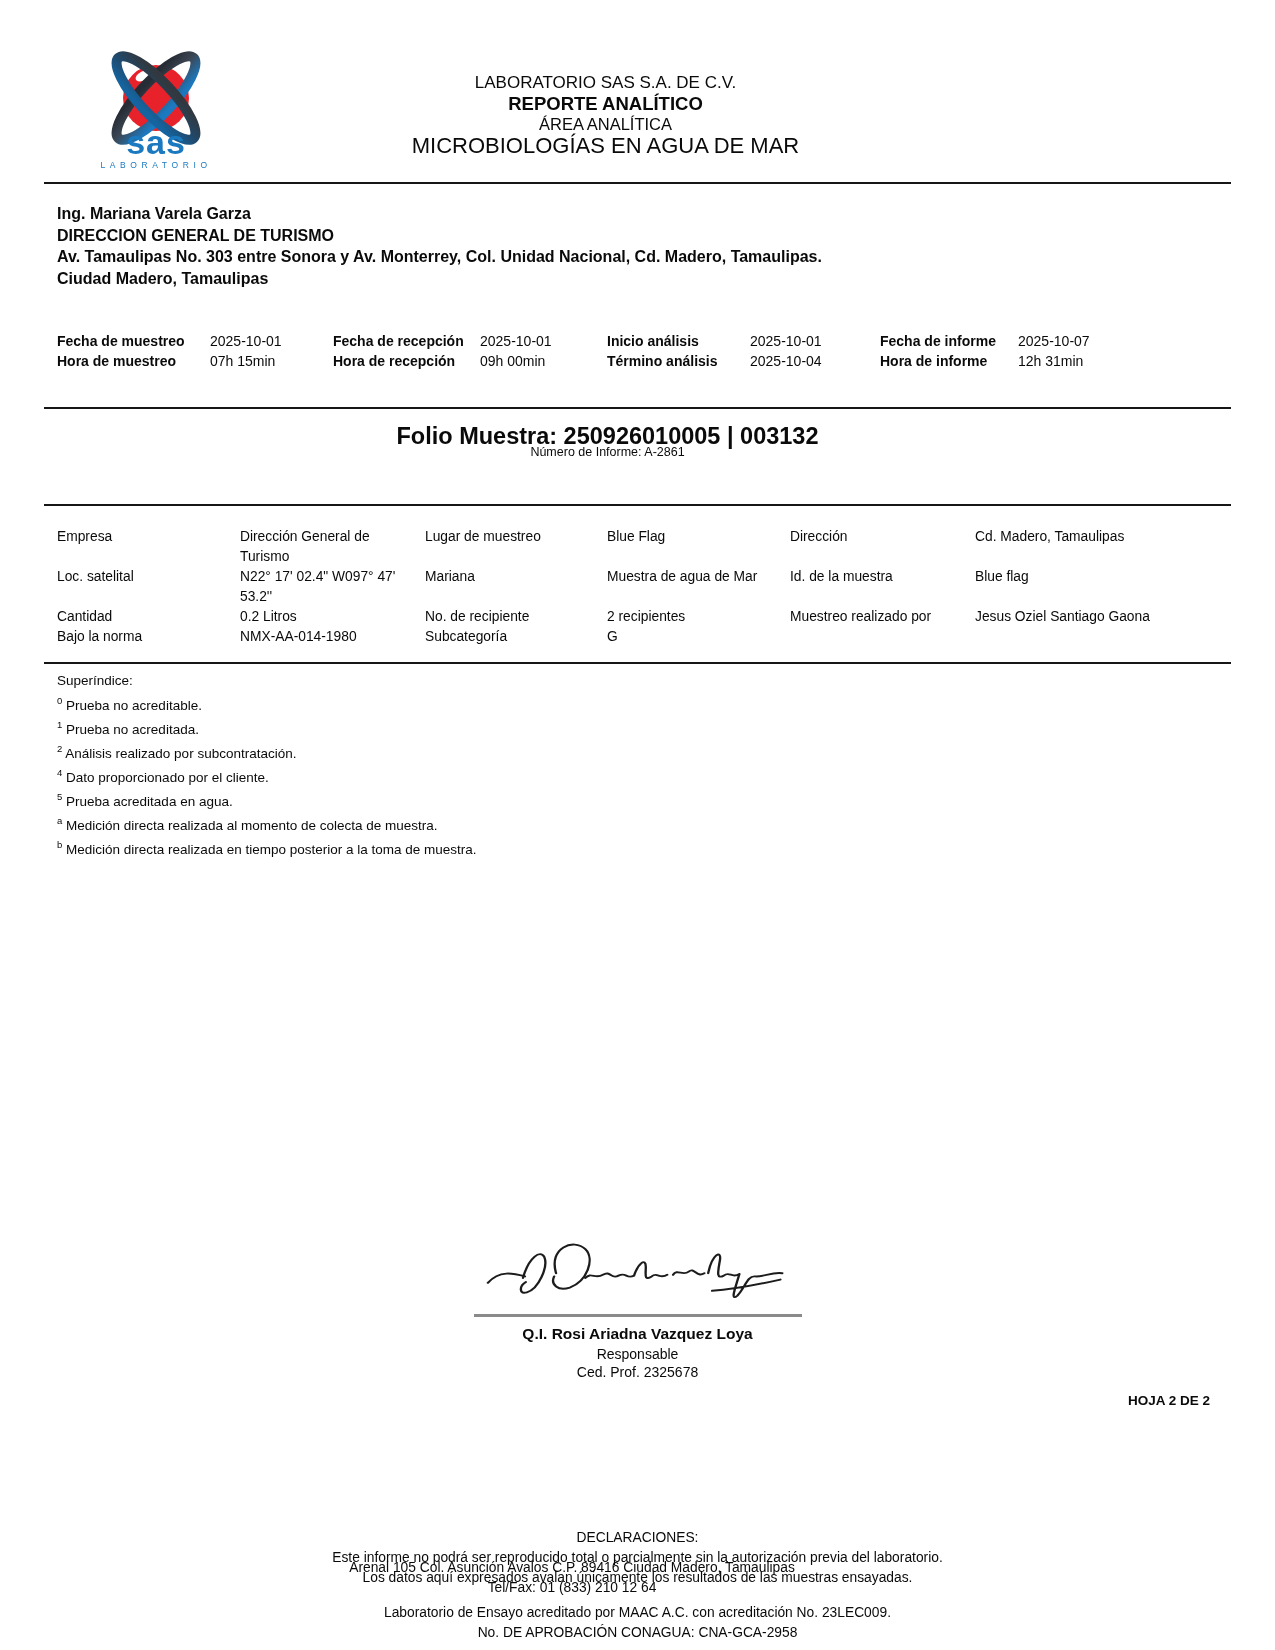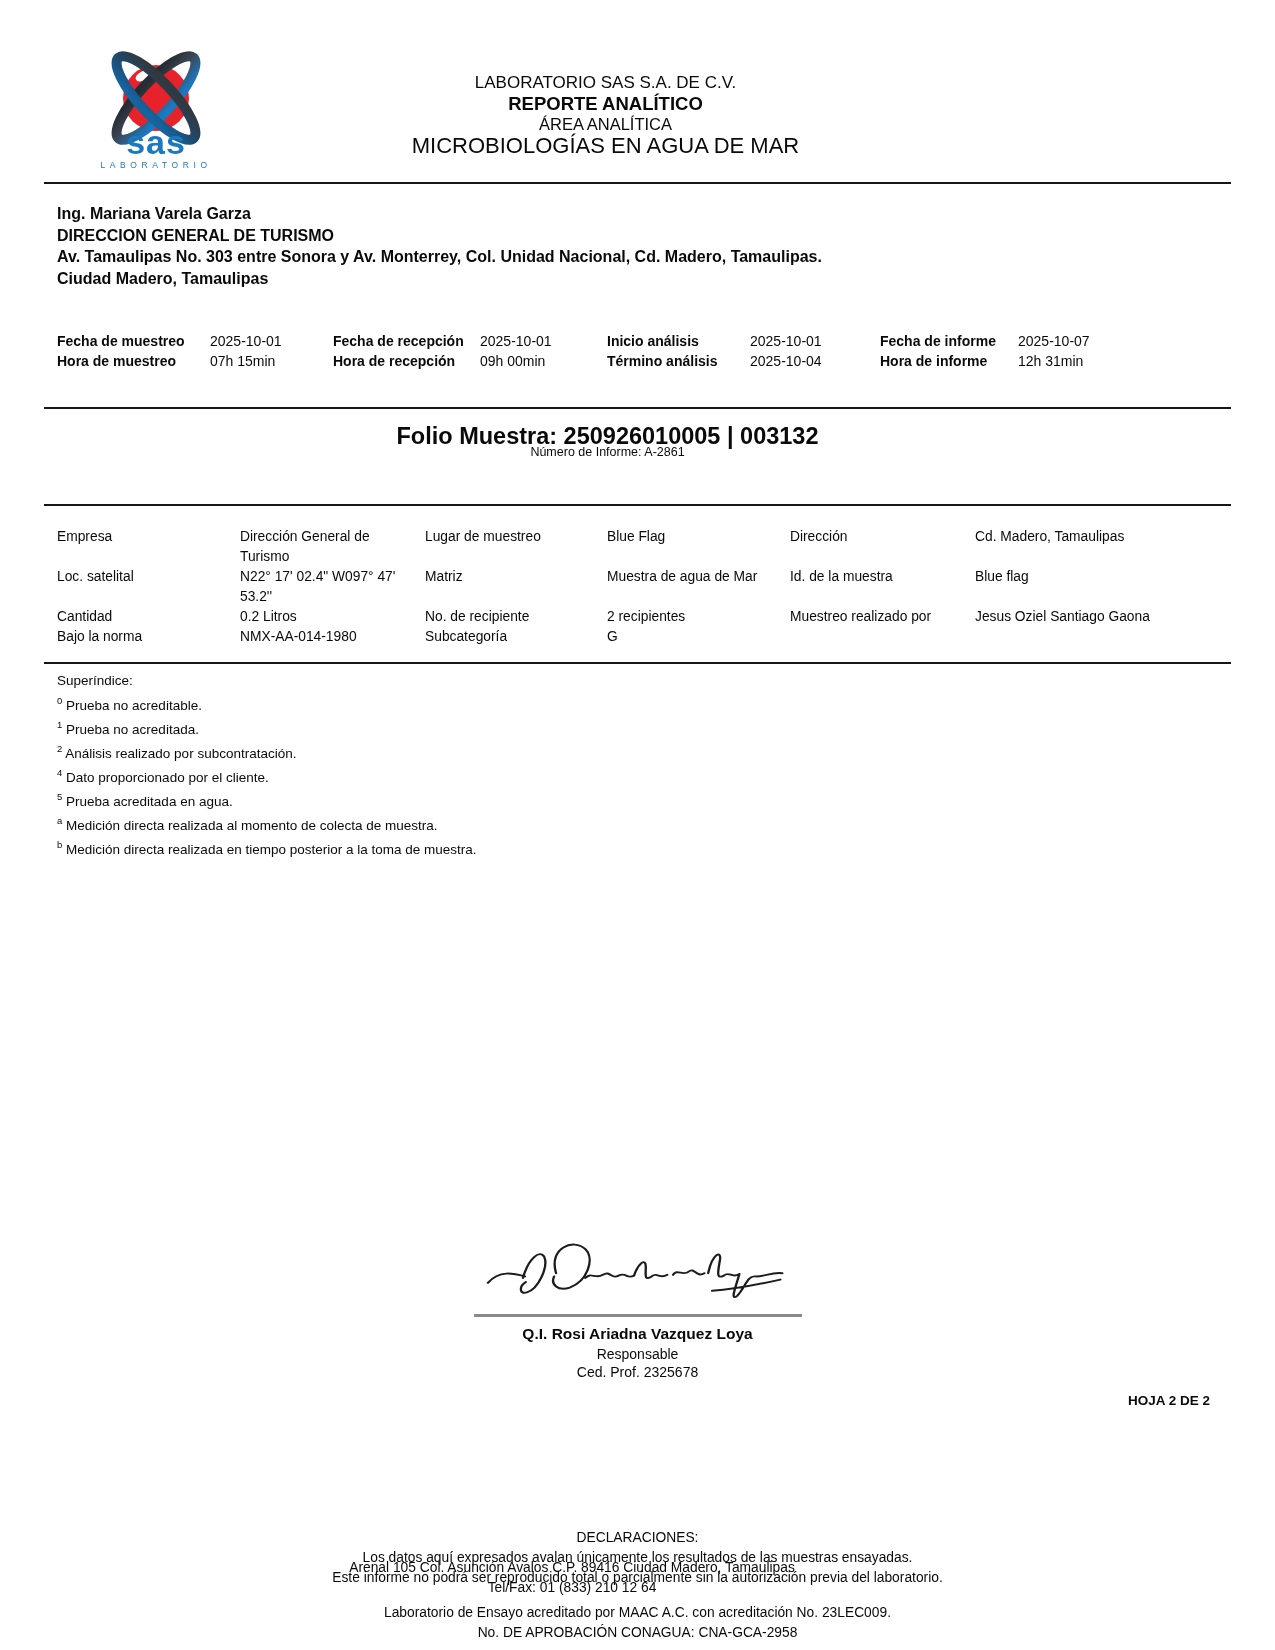--- a/index.html
+++ b/index.html
@@ -127,21 +127,21 @@
   <div class="sample">
     <div class="s-label">Empresa</div>
     <div class="s-value">Dirección General de Turismo</div>
     <div class="s-label">Lugar de muestreo</div>
     <div class="s-value">Blue Flag</div>
     <div class="s-label">Dirección</div>
     <div class="s-value">Cd. Madero, Tamaulipas</div>
 
     <div class="s-label">Loc. satelital</div>
     <div class="s-value">N22° 17' 02.4" W097° 47' 53.2''</div>
-    <div class="s-label">Matriz</div>
+    <div class="s-label">Mariana</div>
     <div class="s-value">Muestra de agua de Mar</div>
     <div class="s-label">Id. de la muestra</div>
     <div class="s-value">Blue flag</div>
 
     <div class="s-label">Cantidad</div>
     <div class="s-value">0.2 Litros</div>
     <div class="s-label">No. de recipiente</div>
     <div class="s-value">2 recipientes</div>
     <div class="s-label">Muestreo realizado por</div>
     <div class="s-value">Jesus Oziel Santiago Gaona</div>
@@ -182,22 +182,22 @@
     <div class="sig-line"></div>
     <div class="sig-name">Q.I. Rosi Ariadna Vazquez Loya</div>
     <div class="sig-role">Responsable</div>
     <div class="sig-ced">Ced. Prof. 2325678</div>
   </div>
 
   <div class="hoja">HOJA 2 DE 2</div>
 
   <div class="declarations">
     <div>DECLARACIONES:</div>
+    <div>Este informe no podrá ser reproducido total o parcialmente sin la autorización previa del laboratorio.</div>
     <div>Los datos aquí expresados avalan únicamente los resultados de las muestras ensayadas.</div>
-    <div>Este informe no podrá ser reproducido total o parcialmente sin la autorización previa del laboratorio.</div>
     <div class="decl-gap"></div>
     <div>Laboratorio de Ensayo acreditado por MAAC A.C. con acreditación No. 23LEC009.</div>
     <div>No. DE APROBACIÓN CONAGUA: CNA-GCA-2958</div>
   </div>
 
   <div class="footer-address">
     <div>Arenal 105 Col. Asunción Avalos C.P. 89416 Ciudad Madero, Tamaulipas</div>
     <div>Tel/Fax: 01 (833) 210 12 64</div>
   </div>
 

